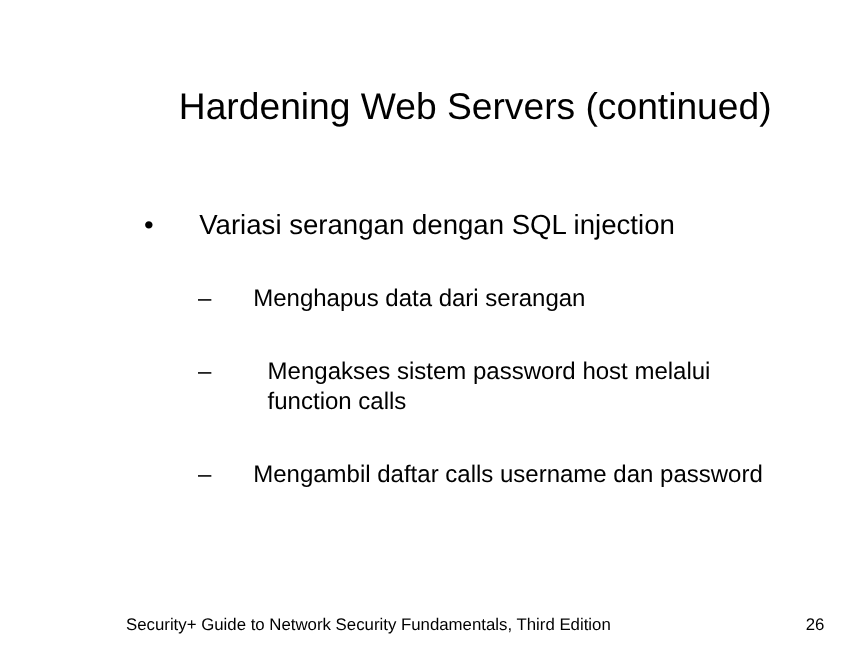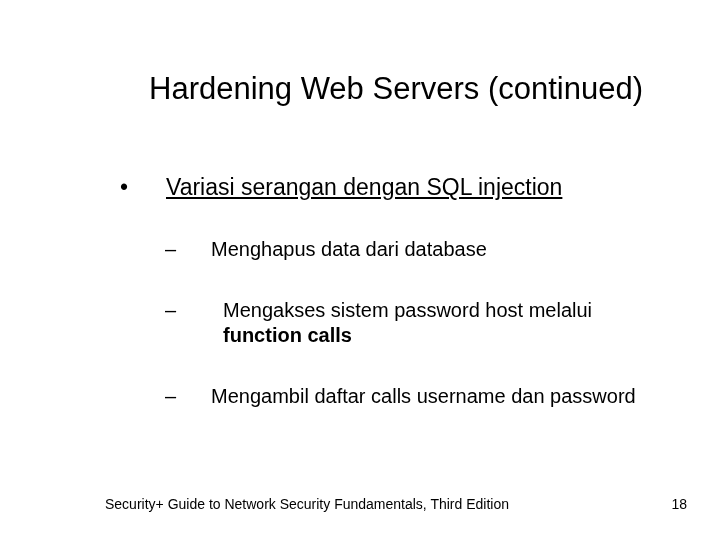--- a/index.html
+++ b/index.html
@@ -38,46 +38,45 @@
       font-size: 23px;
     }
     .bullet-marker {
       width: 25px;
       flex-shrink: 0;
       text-align: left;
       padding-left: 3px;
     }
     .bullet-text {
       flex: 1;
-      text-decoration: underline;
     }
     .sub-list {
       margin-top: 8px;
       padding-left: 36px;
     }
     .sub-item {
       display: flex;
       align-items: flex-start;
       font-size: 20px;
       line-height: 1.25;
       margin-bottom: 1px;
     }
     .dash-marker {
       width: 22px;
       flex-shrink: 0;
     }
     .sub-text {
       flex: 1;
     }
     .bold {
-      font-weight: bold;
+      font-weight: normal;
     }
     .footer {
       position: absolute;
-      bottom: 40px;
+      bottom: 24px;
       left: 45px;
       right: 45px;
       display: flex;
       justify-content: space-between;
       align-items: center;
       font-size: 14px;
     }
     .footer-text {
       color: #000000;
     }
@@ -93,30 +92,30 @@
 
   <div class="content">
     <div class="bullet-item">
       <span class="bullet-marker">•</span>
       <span class="bullet-text">Variasi serangan dengan SQL injection</span>
     </div>
 
     <div class="sub-list">
       <div class="sub-item">
         <span class="dash-marker">–</span>
-        <span class="sub-text">Menghapus data dari database</span>
+        <span class="sub-text">Menghapus data dari serangan</span>
       </div>
       <div class="sub-item">
         <span class="dash-marker">–</span>
         <span class="sub-text"><span>Mengakses sistem password host melalui </span><span class="bold">function calls</span></span>
       </div>
       <div class="sub-item">
         <span class="dash-marker">–</span>
         <span class="sub-text">Mengambil daftar calls username dan password</span>
       </div>
     </div>
   </div>
 
   <div class="footer">
     <span class="footer-text">Security+ Guide to Network Security Fundamentals, Third Edition</span>
-    <span class="page-num">18</span>
+    <span class="page-num">26</span>
   </div>
 </div>
 
 </body></html>

